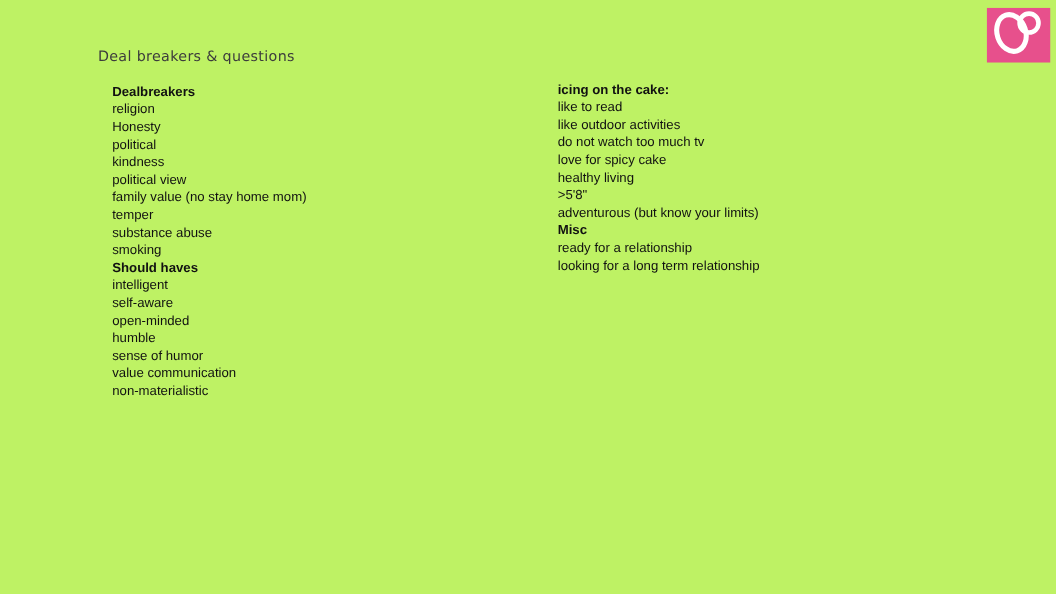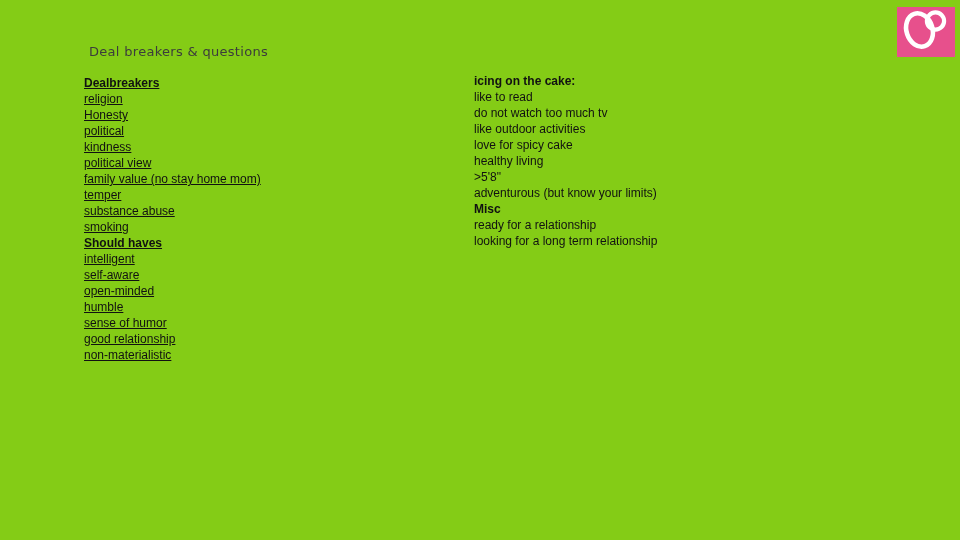--- a/index.html
+++ b/index.html
@@ -8,21 +8,21 @@
     width: 960px;
     height: 540px;
     overflow: hidden;
     background: #ffffff;
   }
   .slide {
     position: absolute;
     inset: 0;
     width: 960px;
     height: 540px;
-    background: #84cc16;
+    background: #bef264;
     font-family: "Liberation Sans", sans-serif;
     color: #111111;
   }
   .slide-title {
     position: absolute;
     left: 89px;
     top: 44px;
     margin: 0;
     font-family: "DejaVu Sans", sans-serif;
     font-weight: normal;
@@ -43,27 +43,26 @@
     width: 100%;
     height: 100%;
   }
   .col {
     position: absolute;
     font-size: 12px;
     line-height: 16px;
     color: #111111;
   }
   .col-left {
-    left: 84px;
+    left: 102px;
     top: 75px;
     width: 370px;
-    text-decoration: underline;
   }
   .col-right {
-    left: 474px;
+    left: 507px;
     top: 73px;
     width: 390px;
   }
   .section + .section {
   }
   .section-heading {
     font-weight: bold;
   }
   .section-item {
     font-weight: normal;
@@ -97,31 +96,31 @@
         <div class="section-item">substance abuse</div>
         <div class="section-item">smoking</div>
       </div>
       <div class="section">
         <div class="section-heading">Should haves</div>
         <div class="section-item">intelligent</div>
         <div class="section-item">self-aware</div>
         <div class="section-item">open-minded</div>
         <div class="section-item">humble</div>
         <div class="section-item">sense of humor</div>
-        <div class="section-item">good relationship</div>
+        <div class="section-item">value communication</div>
         <div class="section-item">non-materialistic</div>
       </div>
     </div>
 
   <div class="col col-right">
       <div class="section">
         <div class="section-heading">icing on the cake:</div>
         <div class="section-item">like to read</div>
+        <div class="section-item">like outdoor activities</div>
         <div class="section-item">do not watch too much tv</div>
-        <div class="section-item">like outdoor activities</div>
         <div class="section-item">love for spicy cake</div>
         <div class="section-item">healthy living</div>
         <div class="section-item">&gt;5'8"</div>
         <div class="section-item">adventurous (but know your limits)</div>
       </div>
       <div class="section">
         <div class="section-heading">Misc</div>
         <div class="section-item">ready for a relationship</div>
         <div class="section-item">looking for a long term relationship</div>
       </div>

